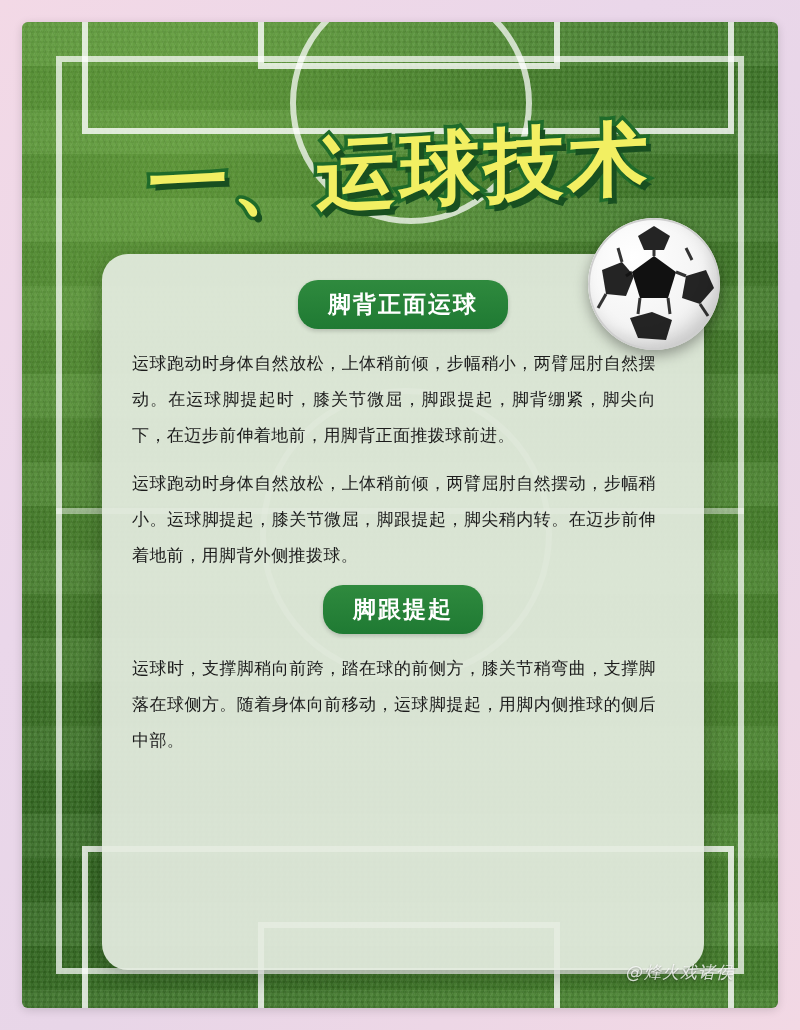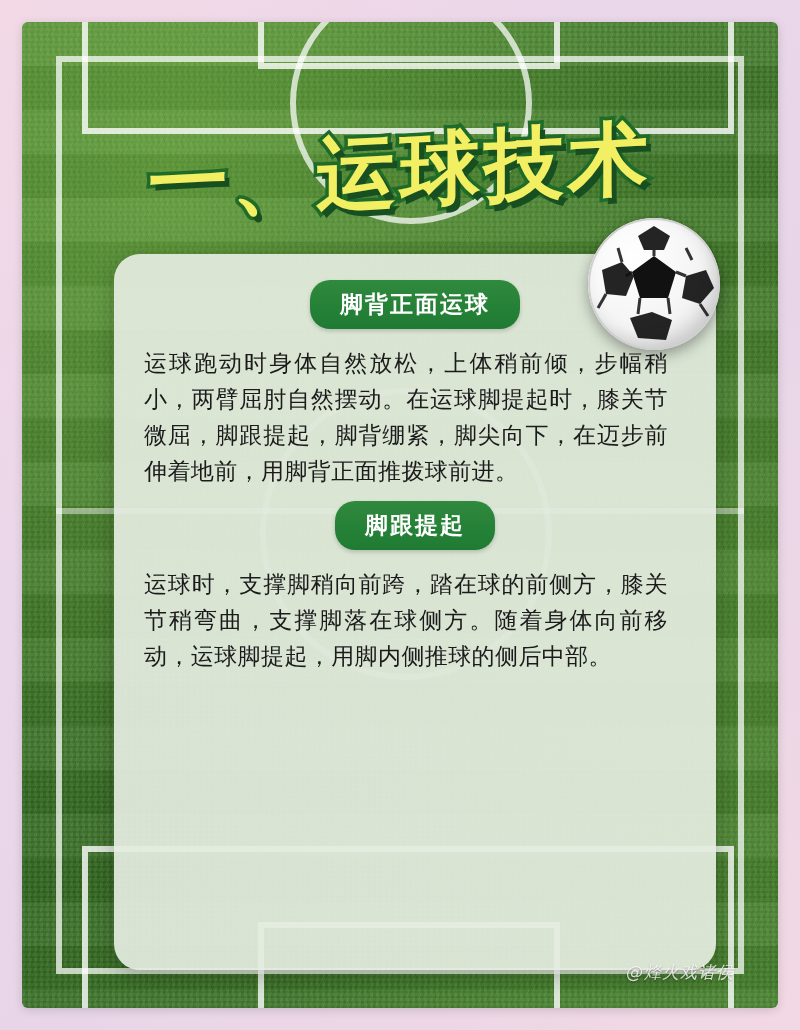--- a/index.html
+++ b/index.html
@@ -98,21 +98,21 @@
     background: radial-gradient(circle at 34% 30%, #ffffff 0%, #f4f4f4 55%, #d6d6d6 100%);
     box-shadow: 0 5px 14px rgba(0,0,0,0.35), inset -6px -8px 16px rgba(0,0,0,0.12);
     z-index: 8;
     overflow: hidden;
   }
   .ball svg { display:block; }
 
   
   .card {
     position: absolute;
-    left: 92px;
+    left: 80px;
     top: 232px;
     width: 602px;
     height: 716px;
     background: rgba(228,236,224,0.93);
     border-radius: 26px;
     box-shadow: 0 6px 22px rgba(0,0,0,0.22);
     z-index: 5;
     padding: 26px 24px 18px 24px;
     box-sizing: border-box;
   }
@@ -126,21 +126,21 @@
     font-size: 23px;
     font-weight: bold;
     letter-spacing: 2px;
     padding: 9px 30px;
     border-radius: 20px;
     width: fit-content;
     box-shadow: 0 2px 4px rgba(0,0,0,0.18);
   }
   .sec-body {
     font-family: "DejaVu Sans", "Liberation Sans", sans-serif;
-    font-size: 23px;
+    font-size: 17px;
     line-height: 36px;
     color: #1b1b1b;
     text-align: justify;
     margin: 0 24px 12px 6px;
     letter-spacing: 0.4px;
   }
   .section + .section { margin-top: 6px; }
 
   .watermark {
     position: absolute;
@@ -200,20 +200,21 @@
 
   <div class="card">
 
     <div class="section">
       <div class="sec-head">脚背正面运球</div>
       <p class="sec-body">运球跑动时身体自然放松，上体稍前倾，步幅稍小，两臂屈肘自然摆动。在运球脚提起时，膝关节微屈，脚跟提起，脚背绷紧，脚尖向下，在迈步前伸着地前，用脚背正面推拨球前进。</p>
     </div>
 
 
     <div class="section">
+      <p class="sec-body">运球跑动时身体自然放松，上体稍前倾，两臂屈肘自然摆动，步幅稍小。运球脚提起，膝关节微屈，脚跟提起，脚尖稍内转。在迈步前伸着地前，用脚背外侧推拨球。</p>
     </div>
 
     <div class="section">
       <div class="sec-head">脚跟提起</div>
       <p class="sec-body">运球时，支撑脚稍向前跨，踏在球的前侧方，膝关节稍弯曲，支撑脚落在球侧方。随着身体向前移动，运球脚提起，用脚内侧推球的侧后中部。</p>
     </div>
 
   </div>
 
   <div class="watermark">@烽火戏诸侯</div>

